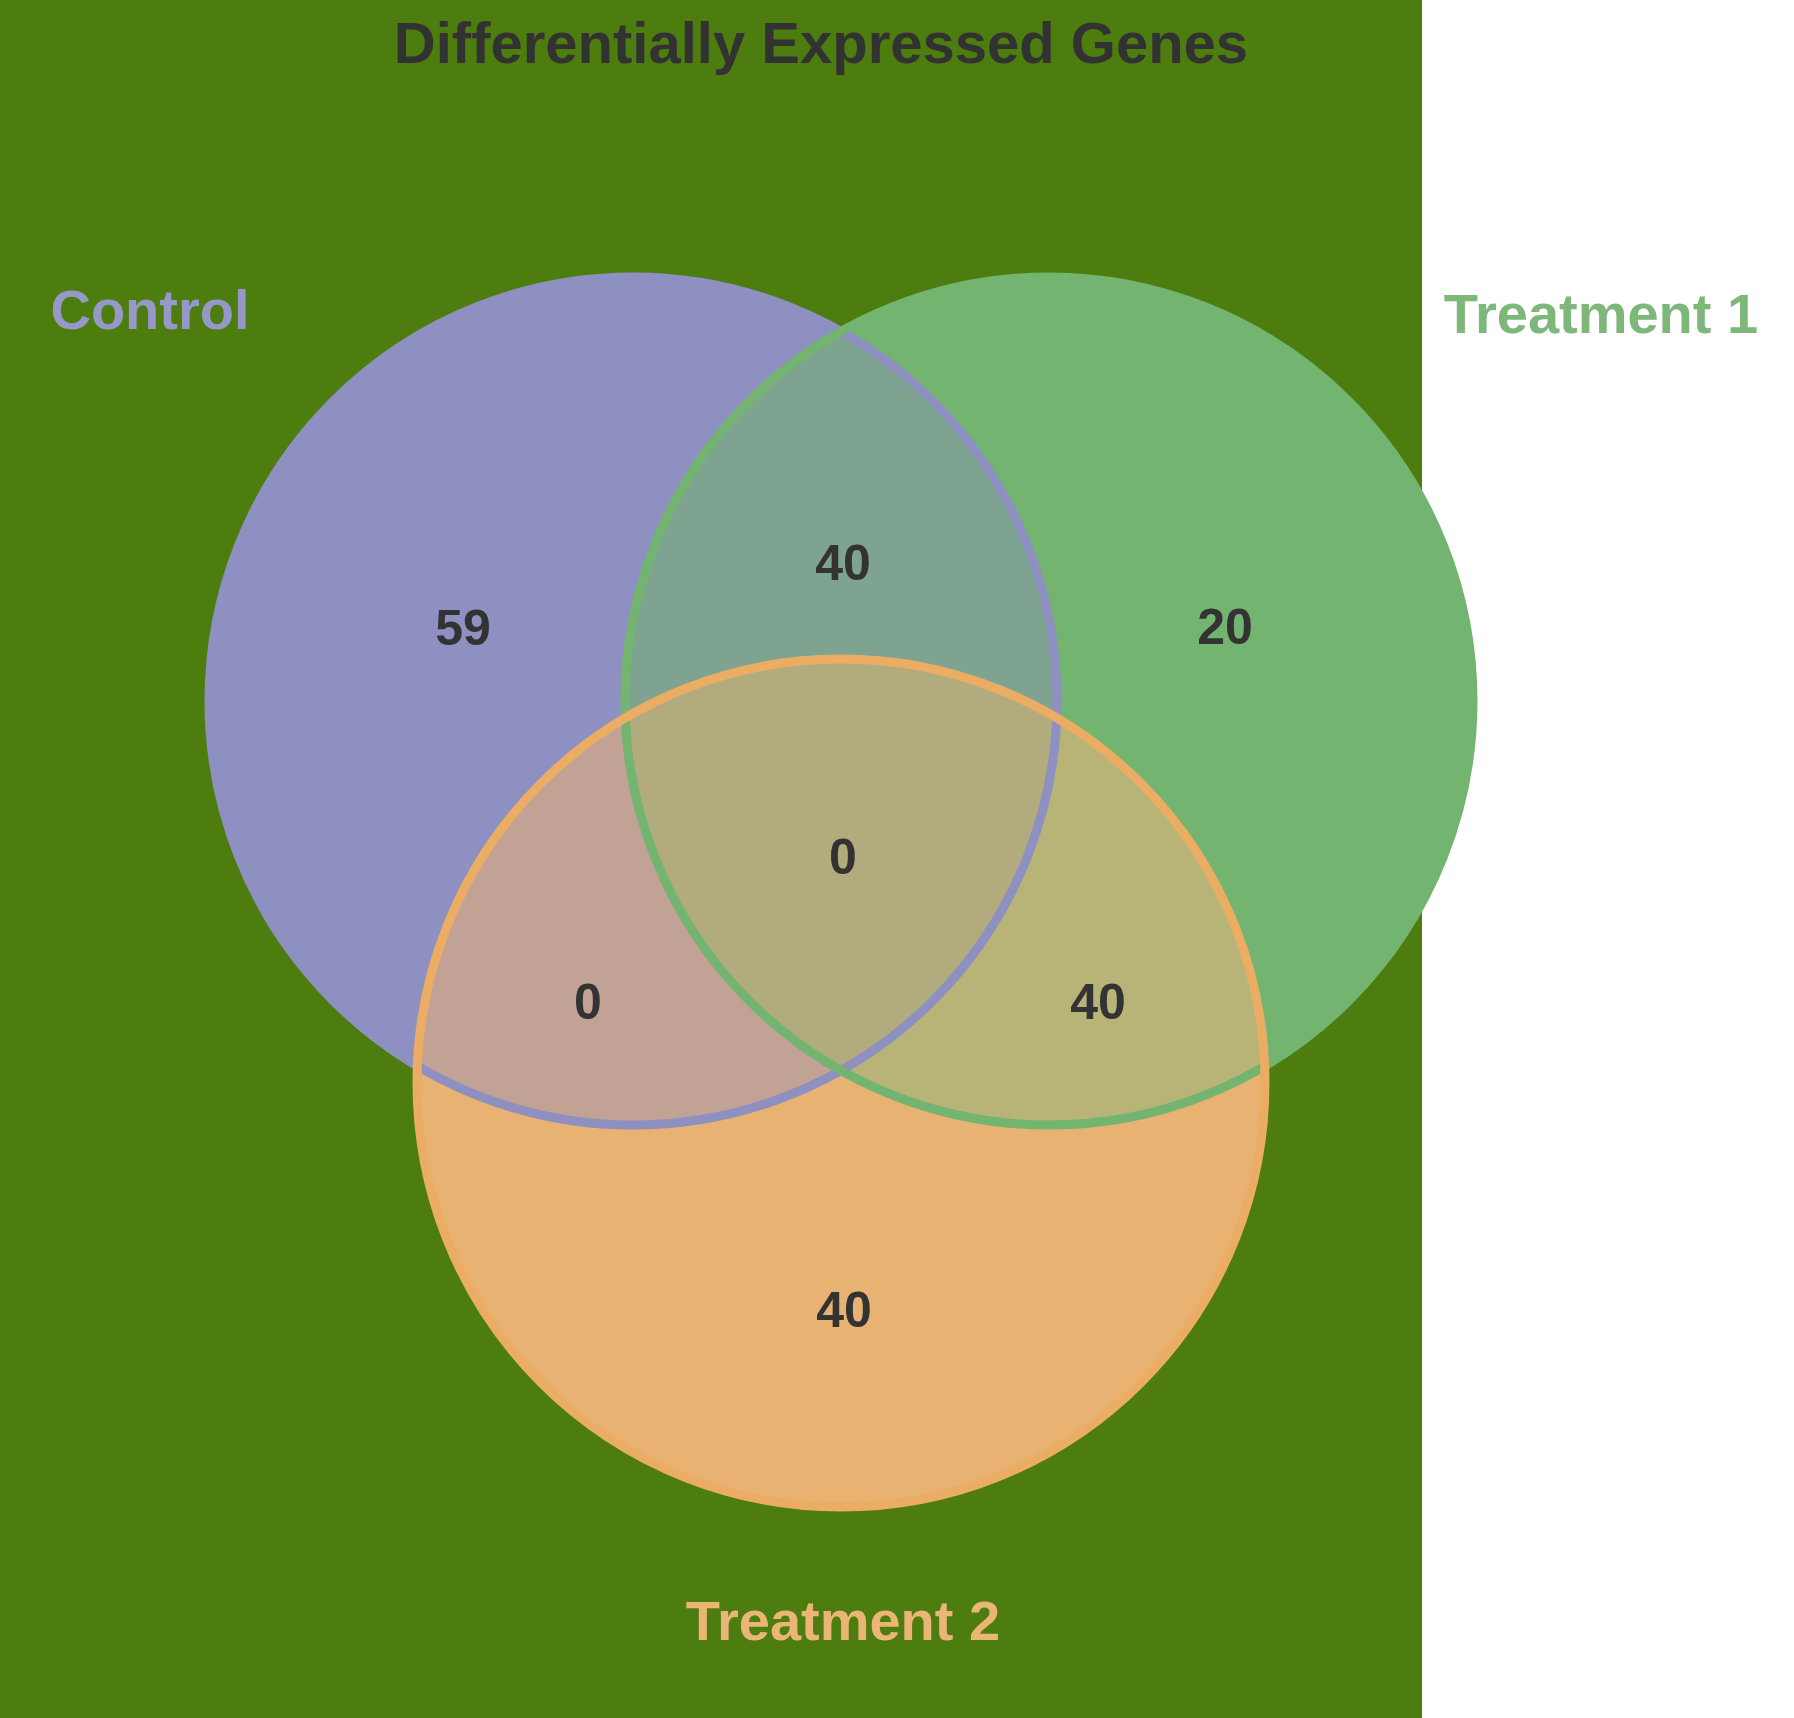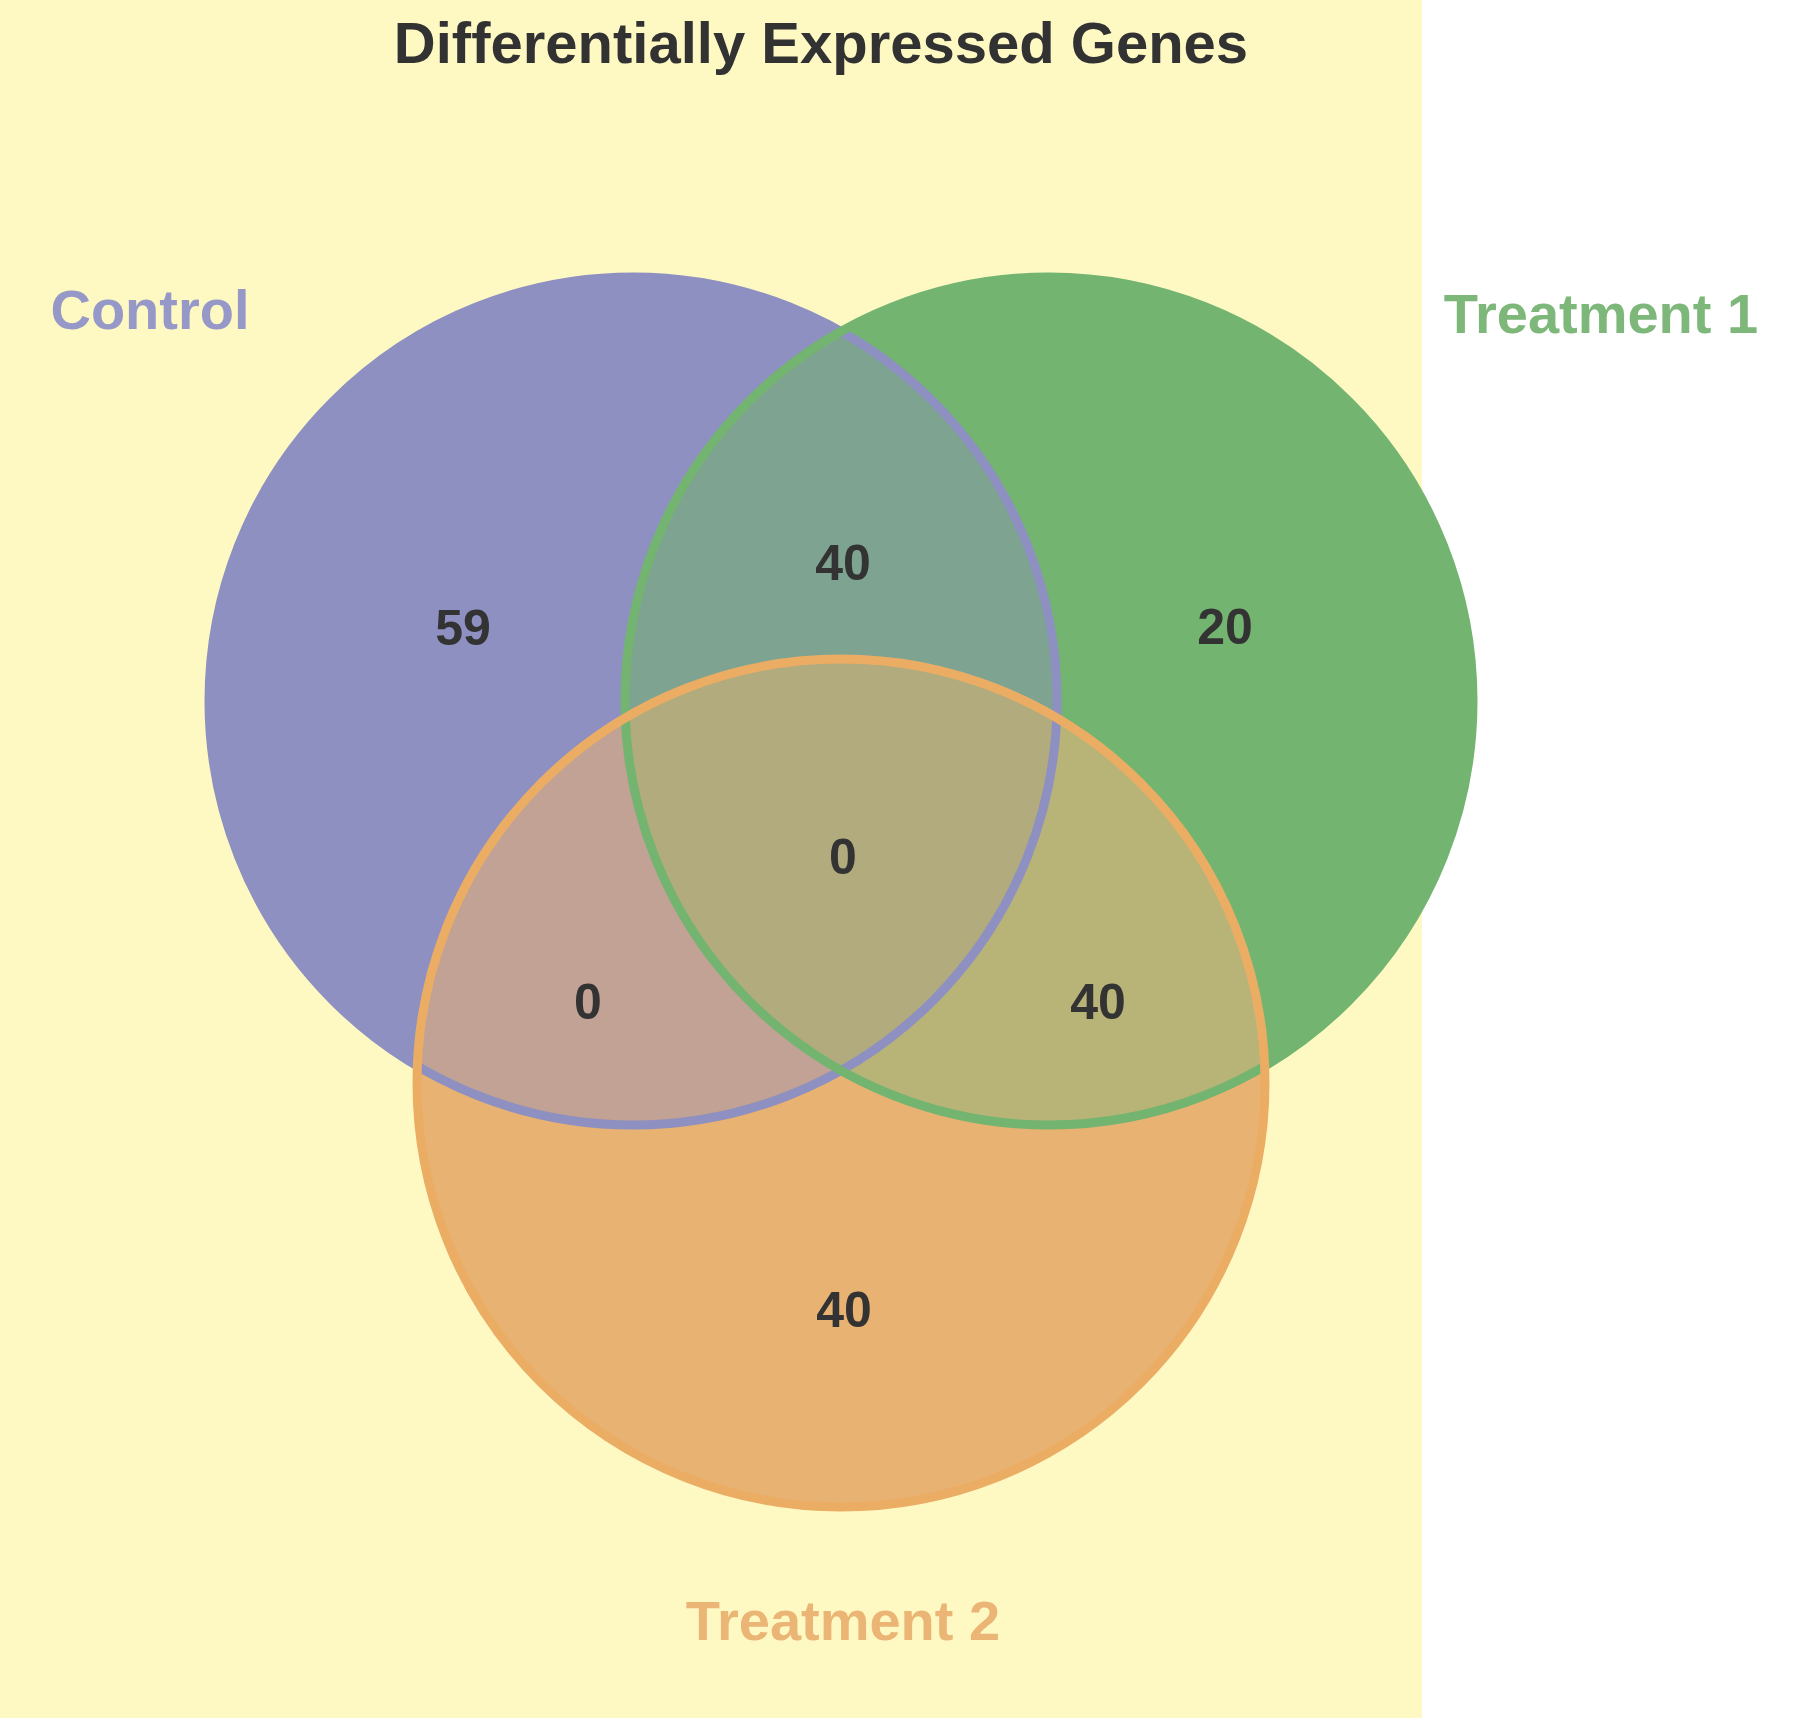--- a/index.html
+++ b/index.html
@@ -1,20 +1,20 @@
 <!DOCTYPE html>
 <html><head>
 <meta charset="utf-8">
 <style>
   html, body { margin: 0; padding: 0; background: #ffffff; }
   .stage {
     position: relative;
     width: 1422px;
     height: 1718px;
-    background: #fef9c3;
+    background: #4d7c0f;
     font-family: "Liberation Sans", sans-serif;
   }
   svg { display: block; }
   .chart-title {
     font-family: "Liberation Sans", sans-serif;
     font-size: 58px;
     font-weight: 700;
     text-anchor: middle;
   }
   .set-label {

